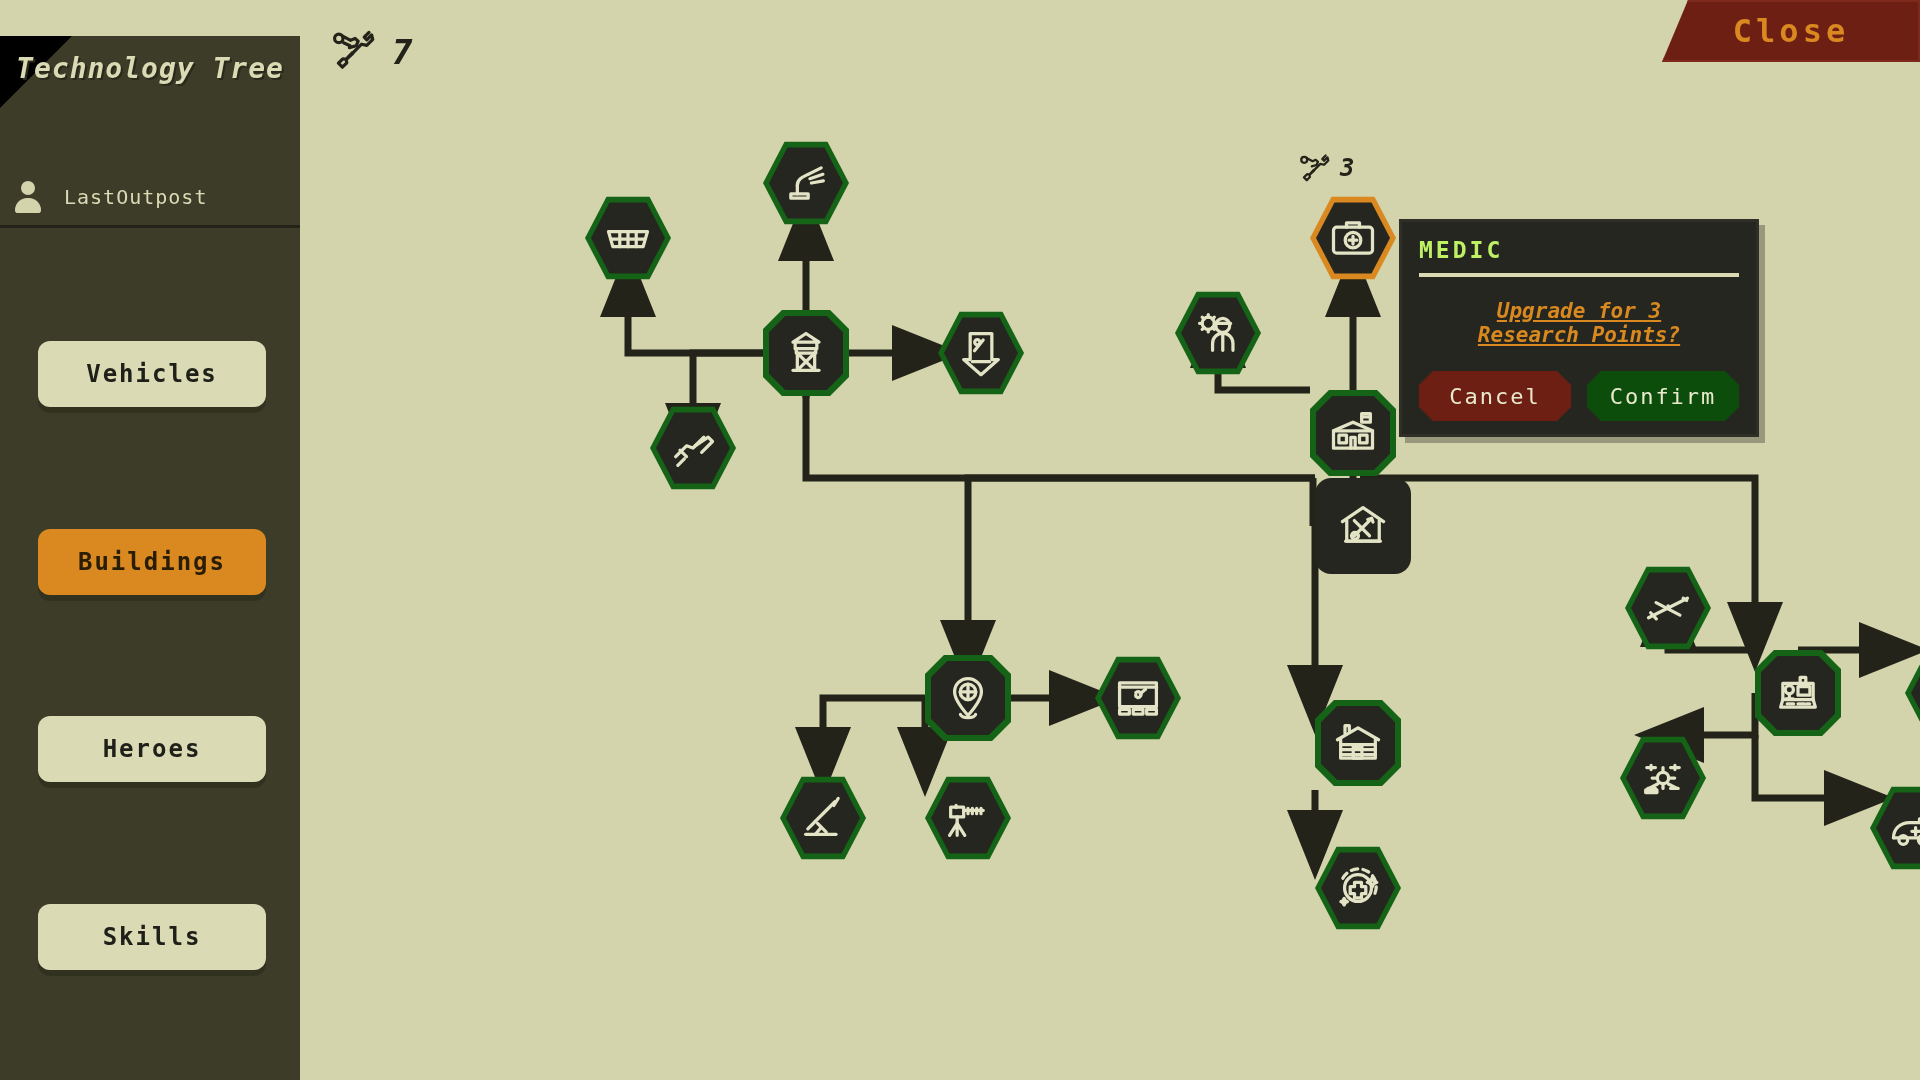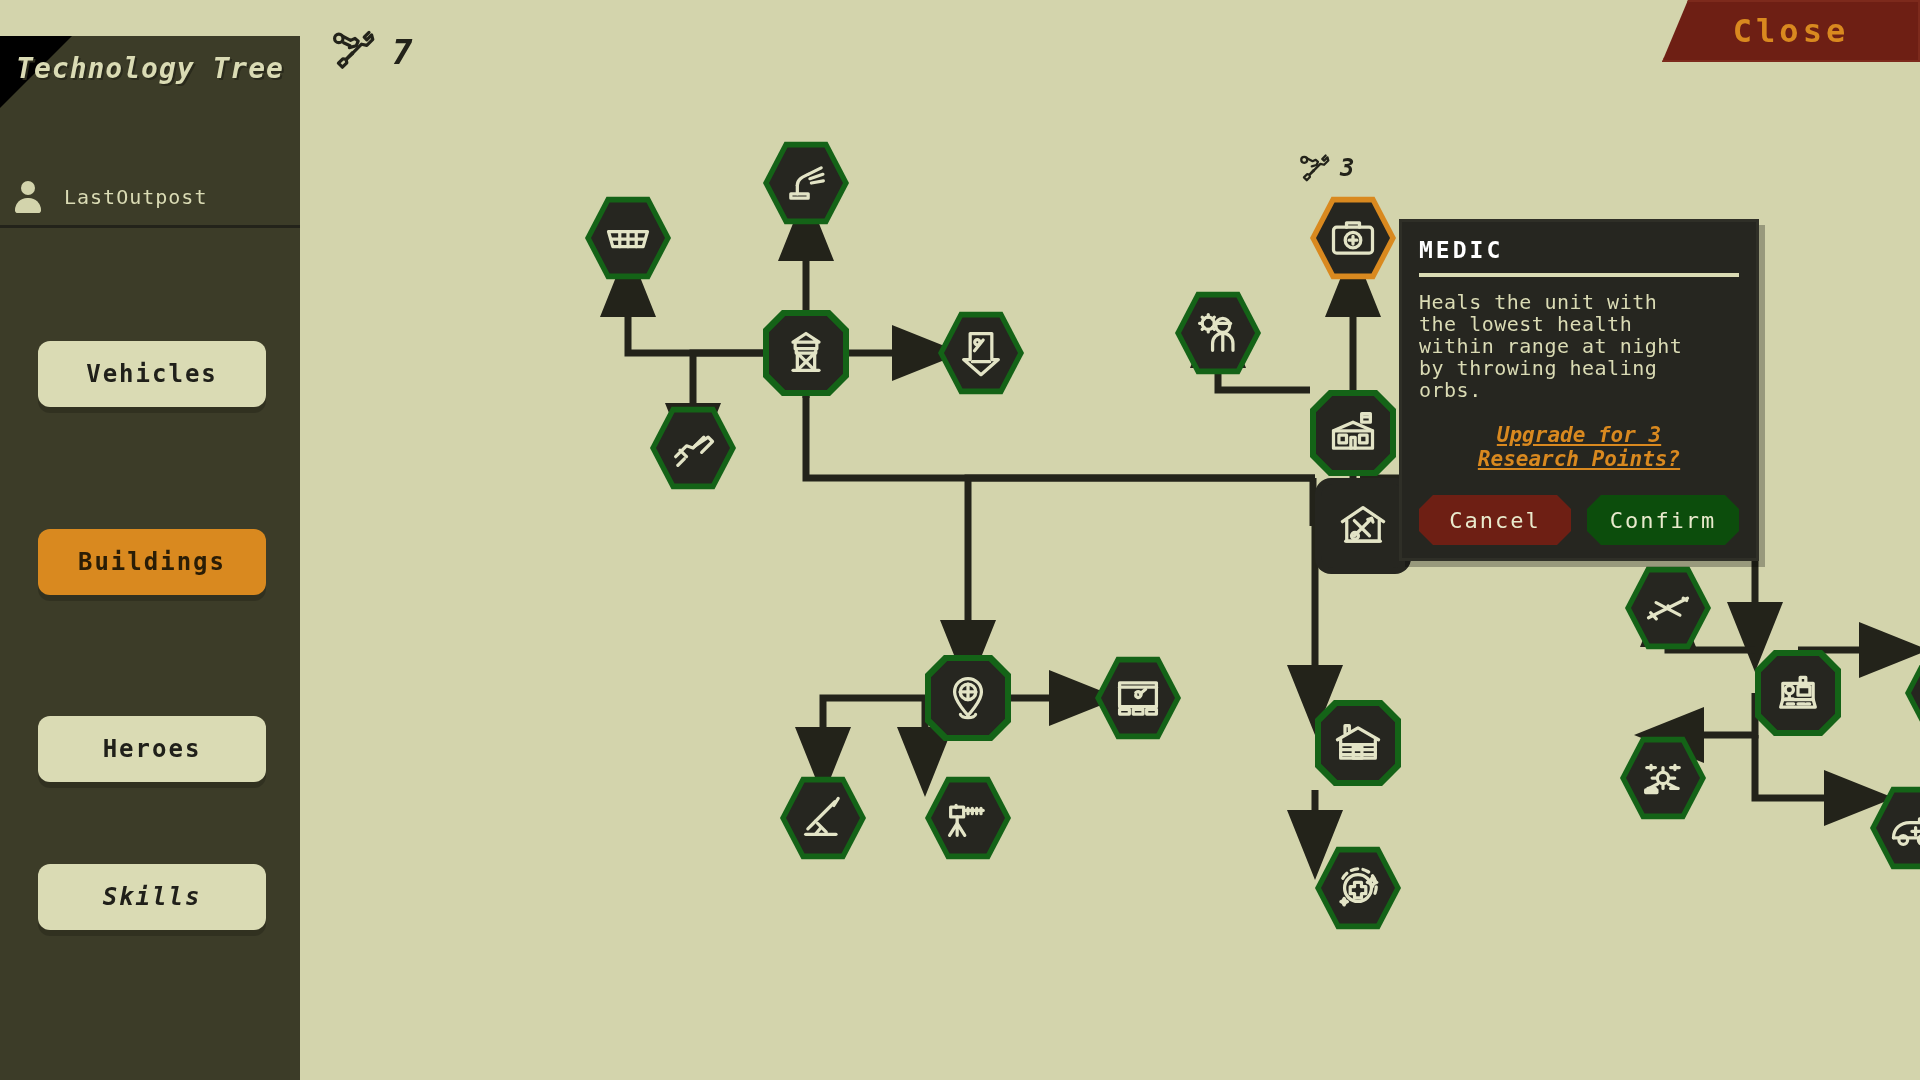--- a/index.html
+++ b/index.html
@@ -65,21 +65,21 @@
     display:flex; align-items:center; justify-content:center;
     border-radius:12px;
     box-shadow: 0 6px 0 rgba(0,0,0,0.18);
     font-family:"DejaVu Sans Mono", monospace;
     cursor:pointer;
   }
   .cat-btn.active { background:#d9891f; color:#2a1d06; }
   #cat-0 { top: 305px; }
   #cat-1 { top: 493px; }
   #cat-2 { top: 680px; }
-  #cat-3 { top: 828px; font-style: italic; }
+  #cat-3 { top: 868px; }
 
   
   #rp-counter {
     position:absolute; left:330px; top:26px;
     display:flex; align-items:center; gap:14px;
   }
   #rp-value {
     font-size:34px; font-weight:bold; font-style:italic;
     color:#23231a;
     font-family:"DejaVu Sans Mono", monospace;
@@ -147,21 +147,21 @@
     position:absolute;
     left: 1399px; top: 219px;
     width: 360px;
     background:#262620;
     padding: 18px 20px 16px 20px;
     box-shadow: 6px 6px 0 rgba(0,0,0,0.28), inset 0 0 0 3px #2f2f27;
     z-index: 40;
   }
   #tt-title {
     font-size:23px; font-weight:bold; letter-spacing:3px;
-    color:#ffffff;
+    color:#bef264;
     font-family:"DejaVu Sans Mono", monospace;
   }
   #tt-rule { height:4px; background:#dadbb4; margin:10px 0 14px 0; }
   #tt-desc {
     font-size:20px; line-height:22px; color:#dadbb4;
     font-family:"DejaVu Sans Mono", monospace;
     white-space: pre-line;
     letter-spacing:0.5px;
   }
   #tt-prompt {
@@ -568,25 +568,20 @@
               <path d="M15 9.3V7.8h3.2v1.7"></path>
             </g>
           </svg>
         </div>
       </div>
     </div>
 
   <div id="tooltip">
     <div id="tt-title">MEDIC</div>
     <div id="tt-rule"></div>
-    <div id="tt-desc">Heals the unit with
-the lowest health
-within range at night
-by throwing healing
-orbs.</div>
     <div id="tt-prompt">Upgrade for 3
 Research Points?</div>
     <div id="tt-actions">
       <div class="tt-btn" id="tt-cancel">Cancel</div>
       <div class="tt-btn" id="tt-confirm">Confirm</div>
     </div>
   </div>
 
 </div>
 

